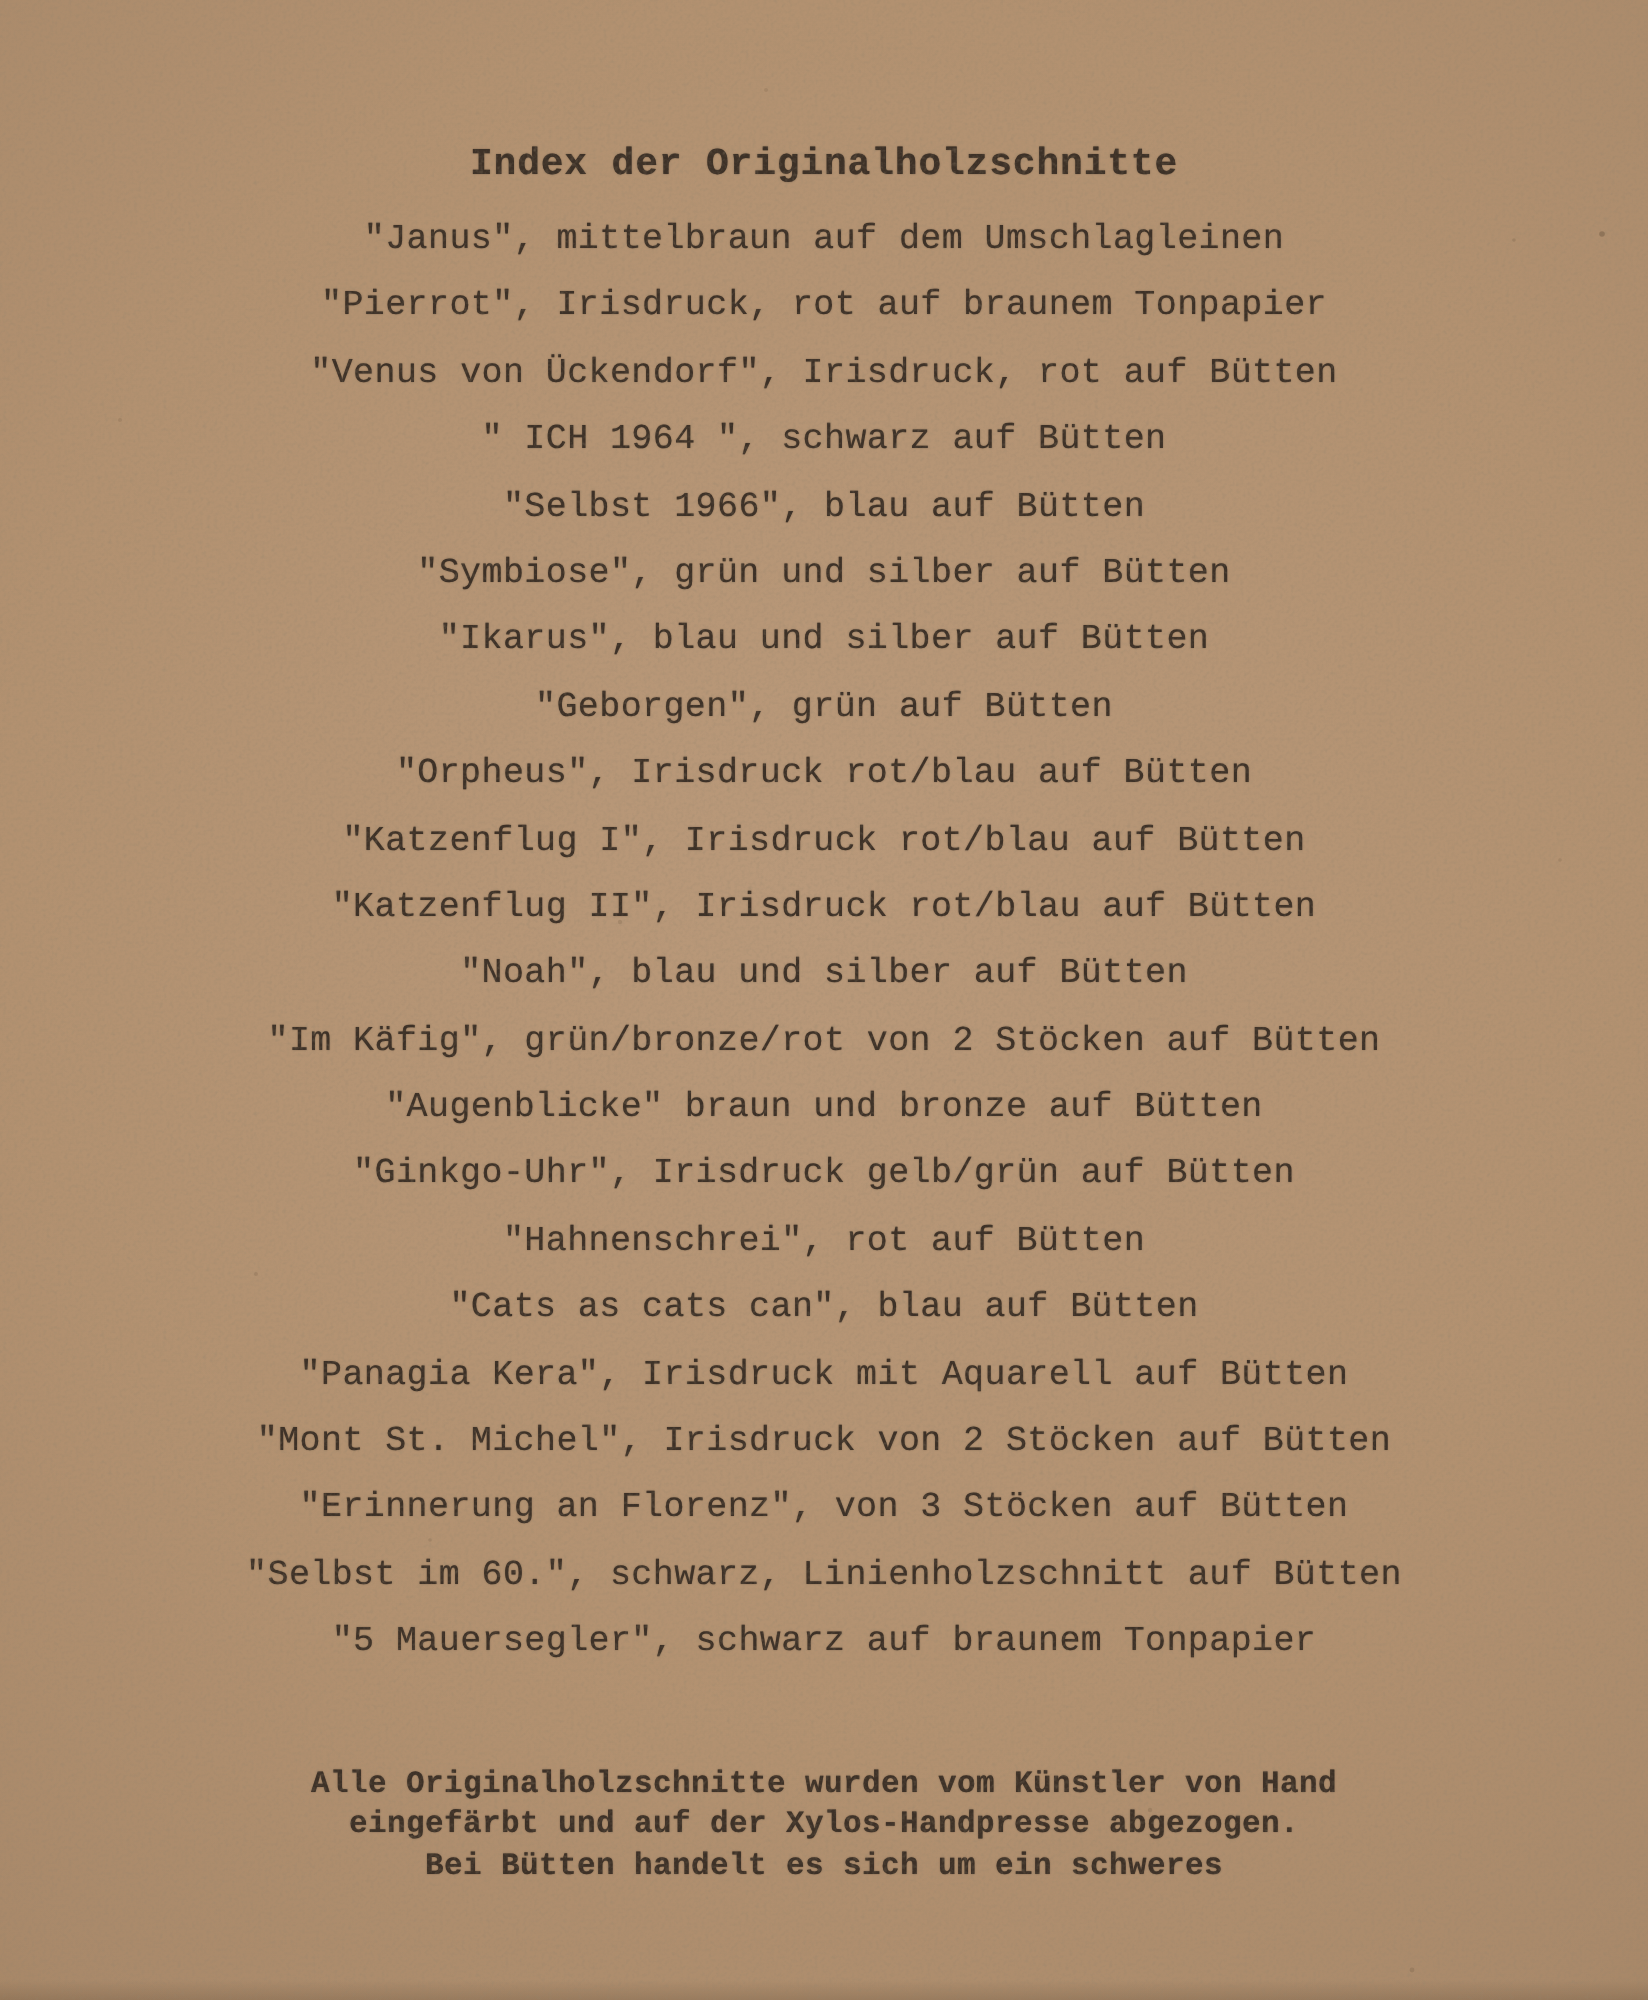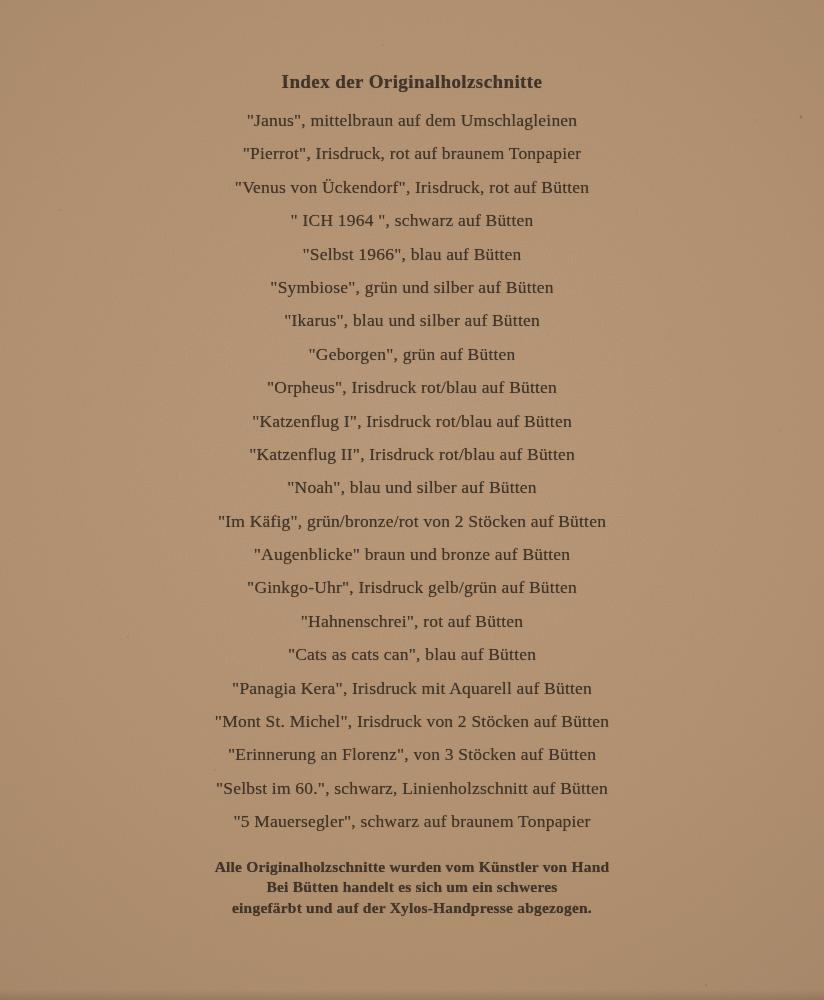--- a/index.html
+++ b/index.html
@@ -8,21 +8,21 @@
     background: #8a7358;
   }
   .page {
     position: relative;
     width: 824px;
     height: 1000px;
     overflow: hidden;
     background:
       linear-gradient(to top, rgba(80,62,42,0.22) 0px, rgba(80,62,42,0.0) 10px),
       radial-gradient(ellipse 90% 80% at 50% 44%, #b9997a 0%, #b29170 55%, #a9896a 85%, #a28260 100%);
-    font-family: Liberation Serif, serif;
+    font-family: Liberation Mono, monospace;
     color: #3d3127;
   }
   .grain {
     position: absolute;
     inset: 0;
     pointer-events: none;
     opacity: 0.55;
   }
   .content {
     position: absolute;
@@ -48,21 +48,21 @@
   .entry {
     height: 33.4px;
     line-height: 33.4px;
     font-size: 17.5px;
     letter-spacing: 0.2px;
     white-space: nowrap;
     text-shadow: 0 0 0.7px rgba(61,49,39,0.65);
   }
   .colophon {
     position: absolute;
-    top: 857px;
+    top: 882px;
     left: 0;
     width: 100%;
   }
   .colophon-line {
     height: 20.3px;
     line-height: 20.3px;
     font-size: 15.5px;
     font-weight: bold;
     letter-spacing: 0.2px;
     white-space: nowrap;
@@ -122,23 +122,23 @@
 
         <div class="entry">"Selbst im 60.", schwarz, Linienholzschnitt auf Bütten</div>
 
         <div class="entry">"5 Mauersegler", schwarz auf braunem Tonpapier</div>
       </div>
 
     <div class="colophon">
 
         <div class="colophon-line">Alle Originalholzschnitte wurden vom Künstler von Hand</div>
 
+        <div class="colophon-line">eingefärbt und auf der Xylos-Handpresse abgezogen.</div>
+
         <div class="colophon-line">Bei Bütten handelt es sich um ein schweres</div>
-
-        <div class="colophon-line">eingefärbt und auf der Xylos-Handpresse abgezogen.</div>
 
       </div>
 
   </div>
 
   <svg class="grain" width="824" height="1000" xmlns="http://www.w3.org/2000/svg">
     <filter id="paperGrain">
       <feTurbulence type="fractalNoise" baseFrequency="0.55" numOctaves="2" stitchTiles="stitch" result="noise"></feTurbulence>
       <feColorMatrix in="noise" type="matrix" values="0 0 0 0 0.30
                 0 0 0 0 0.23

